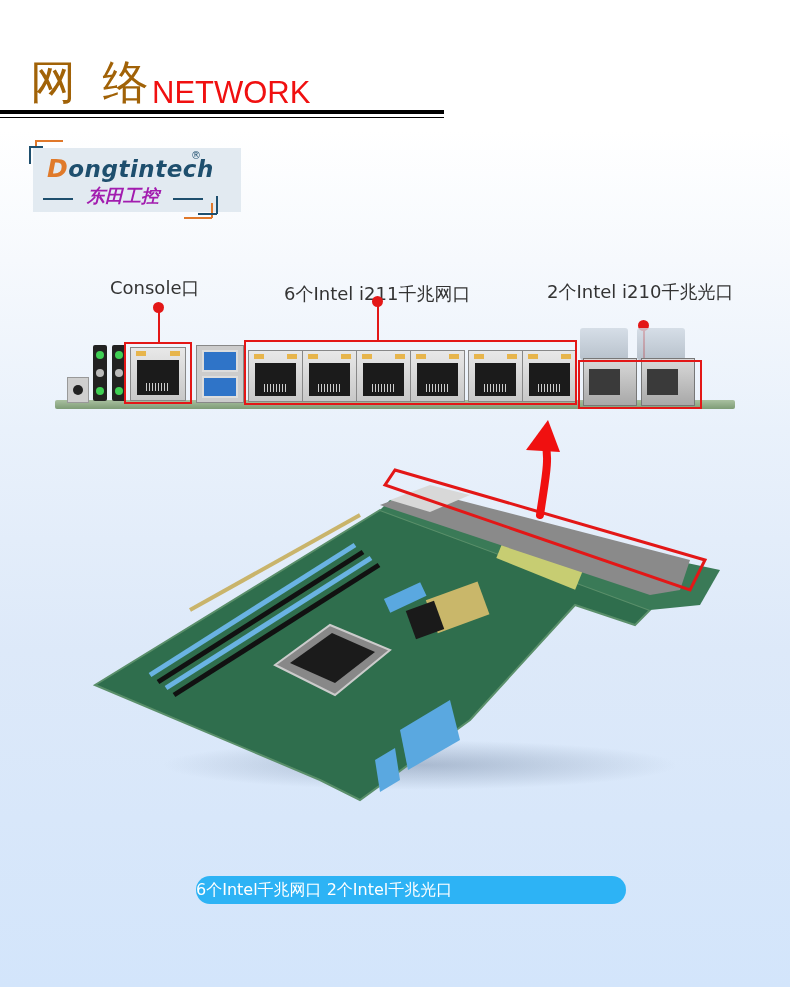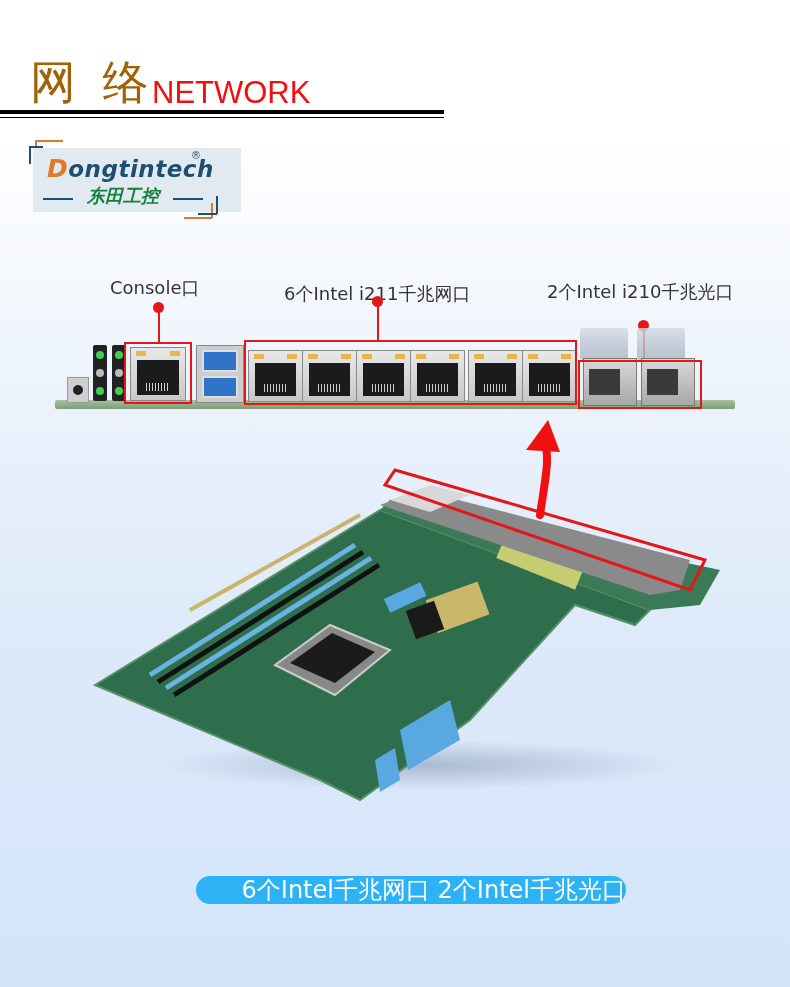--- a/index.html
+++ b/index.html
@@ -19,21 +19,21 @@
   .logo-corner-tl-v { position:absolute; left:35px; top:140px; width:1.5px; height:14px; background:#e0782a; }
   .logo-corner-tl-h2 { position:absolute; left:29px; top:146px; width:14px; height:1.5px; background:#1e4f6e; }
   .logo-corner-tl-v2 { position:absolute; left:29px; top:146px; width:1.5px; height:18px; background:#1e4f6e; }
   .logo-corner-br-h { position:absolute; left:184px; top:217px; width:28px; height:1.5px; background:#e0782a; }
   .logo-corner-br-v { position:absolute; left:211px; top:203px; width:1.5px; height:15px; background:#e0782a; }
   .logo-corner-br-h2 { position:absolute; left:198px; top:213px; width:19px; height:1.5px; background:#1e4f6e; }
   .logo-corner-br-v2 { position:absolute; left:216px; top:196px; width:1.5px; height:18px; background:#1e4f6e; }
   .logo-brand { position:absolute; left:14px; top:6px; font-size:23px; font-style:italic; font-weight:bold; color:#1e4f6e; font-family:"DejaVu Sans", sans-serif; letter-spacing:0.5px; white-space:nowrap; }
   .logo-brand .d { color:#e07a2a; font-size:25px; }
   .logo-reg { position:absolute; left:158px; top:2px; font-size:10px; color:#1e4f6e; }
-  .logo-cn { position:absolute; left:14px; top:36px; width:152px; text-align:center; font-size:18px; font-weight:bold; font-style:italic; color:#15803d; white-space:nowrap; }
+  .logo-cn { position:absolute; left:14px; top:36px; width:152px; text-align:center; font-size:18px; font-weight:bold; font-style:italic; color:#a21caf; white-space:nowrap; }
   .logo-line { position:absolute; top:50px; height:2px; width:30px; background:#1e4f6e; }
 
   .io-panel { position:absolute; left:55px; top:330px; width:675px; height:80px; }
   .pcb-strip { position:absolute; left:0; top:70px; width:680px; height:9px; background:linear-gradient(180deg,#a9c0a0,#7e9c76); border-radius:2px; }
   .btn-reset { position:absolute; left:12px; top:47px; width:20px; height:24px; background:#cfcfcf; border:1px solid #999; }
   .btn-reset::after { content:""; position:absolute; left:5px; top:7px; width:10px; height:10px; border-radius:50%; background:#222; }
   .led-col { position:absolute; top:15px; width:14px; height:56px; background:#222; border-radius:2px; }
   .led { position:absolute; left:3px; width:8px; height:8px; border-radius:50%; background:#3fcf55; }
   .led.off { background:#bbb; }
   .rj45 { position:absolute; background:linear-gradient(180deg,#e8e8e8,#c8c8c8); border:1px solid #888; }
@@ -48,21 +48,21 @@
   .sfp-top { position:absolute; top:-2px; width:48px; height:32px; background:linear-gradient(180deg,#cfd8e2,#aab5c0); border-radius:3px; opacity:.8; }
 
   .hl-box { position:absolute; border:2.5px solid #e31717; box-sizing:border-box; }
   .callout-dot { position:absolute; width:11px; height:11px; border-radius:50%; background:#e31717; }
   .callout-line { position:absolute; width:2px; background:#e31717; }
   .callout-label { position:absolute; font-size:18px; color:#333; white-space:nowrap; font-family:"DejaVu Sans", sans-serif; }
 
   .board-area { position:absolute; left:90px; top:420px; width:630px; height:400px; }
   .shadow { position:absolute; left:160px; top:740px; width:520px; height:50px; border-radius:50%; background:radial-gradient(ellipse at center, rgba(80,100,130,.35), rgba(80,100,130,0) 70%); }
 
-  .pill { position:absolute; left:196px; top:876px; width:430px; height:28px; border-radius:14px; background:#2db3f5; color:#fff; text-align:right; font-size:24px; line-height:28px; white-space:nowrap; font-family:"DejaVu Sans", sans-serif; }
+  .pill { position:absolute; left:196px; top:876px; width:430px; height:28px; border-radius:14px; background:#2db3f5; color:#fff; text-align:left; font-size:16px; line-height:28px; white-space:nowrap; font-family:"DejaVu Sans", sans-serif; }
 </style>
 </head>
 <body>
 
 <div class="title-wrap">
   <div class="title-cn">网 络</div>
   <div class="title-en">NETWORK</div>
 </div>
 <div class="rule1"></div>
 <div class="rule2"></div>

